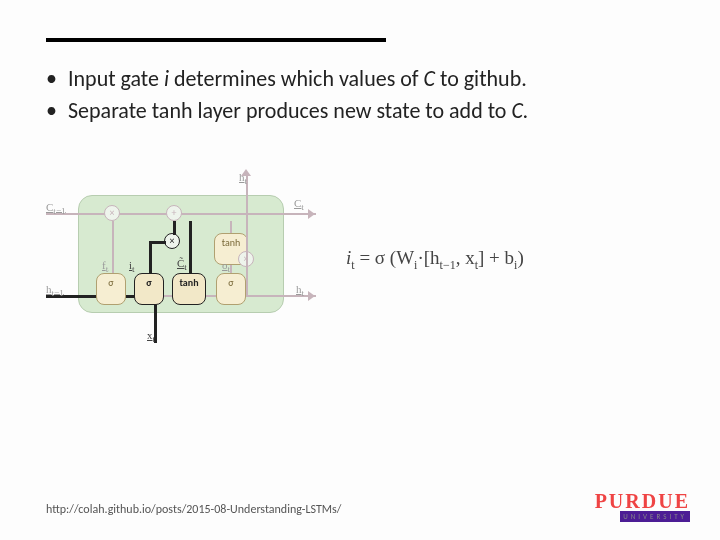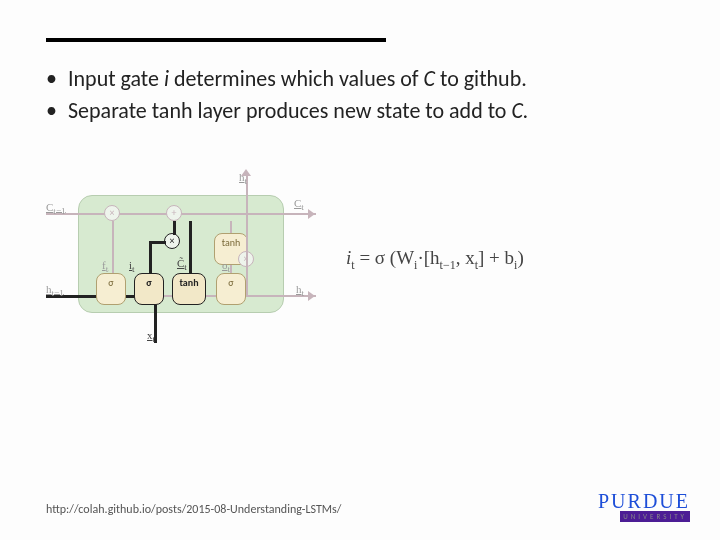--- a/index.html
+++ b/index.html
@@ -113,22 +113,22 @@
   }
   .logo {
     position: absolute;
     right: 30px; bottom: 18px;
     display: flex; flex-direction: column; align-items: flex-end;
   }
   .logo .p {
     font-family: "Georgia", serif;
     font-size: 20px;
     letter-spacing: 2px;
-    color: #1d4ed8;
-    font-weight: 400;
+    color: #ef4444;
+    font-weight: 700;
   }
   .logo .u {
     font-size: 7px;
     letter-spacing: 3px;
     color: #888;
     background: #4c1d95;
     padding: 1px 3px;
     margin-top: -2px;
   }
 </style>

